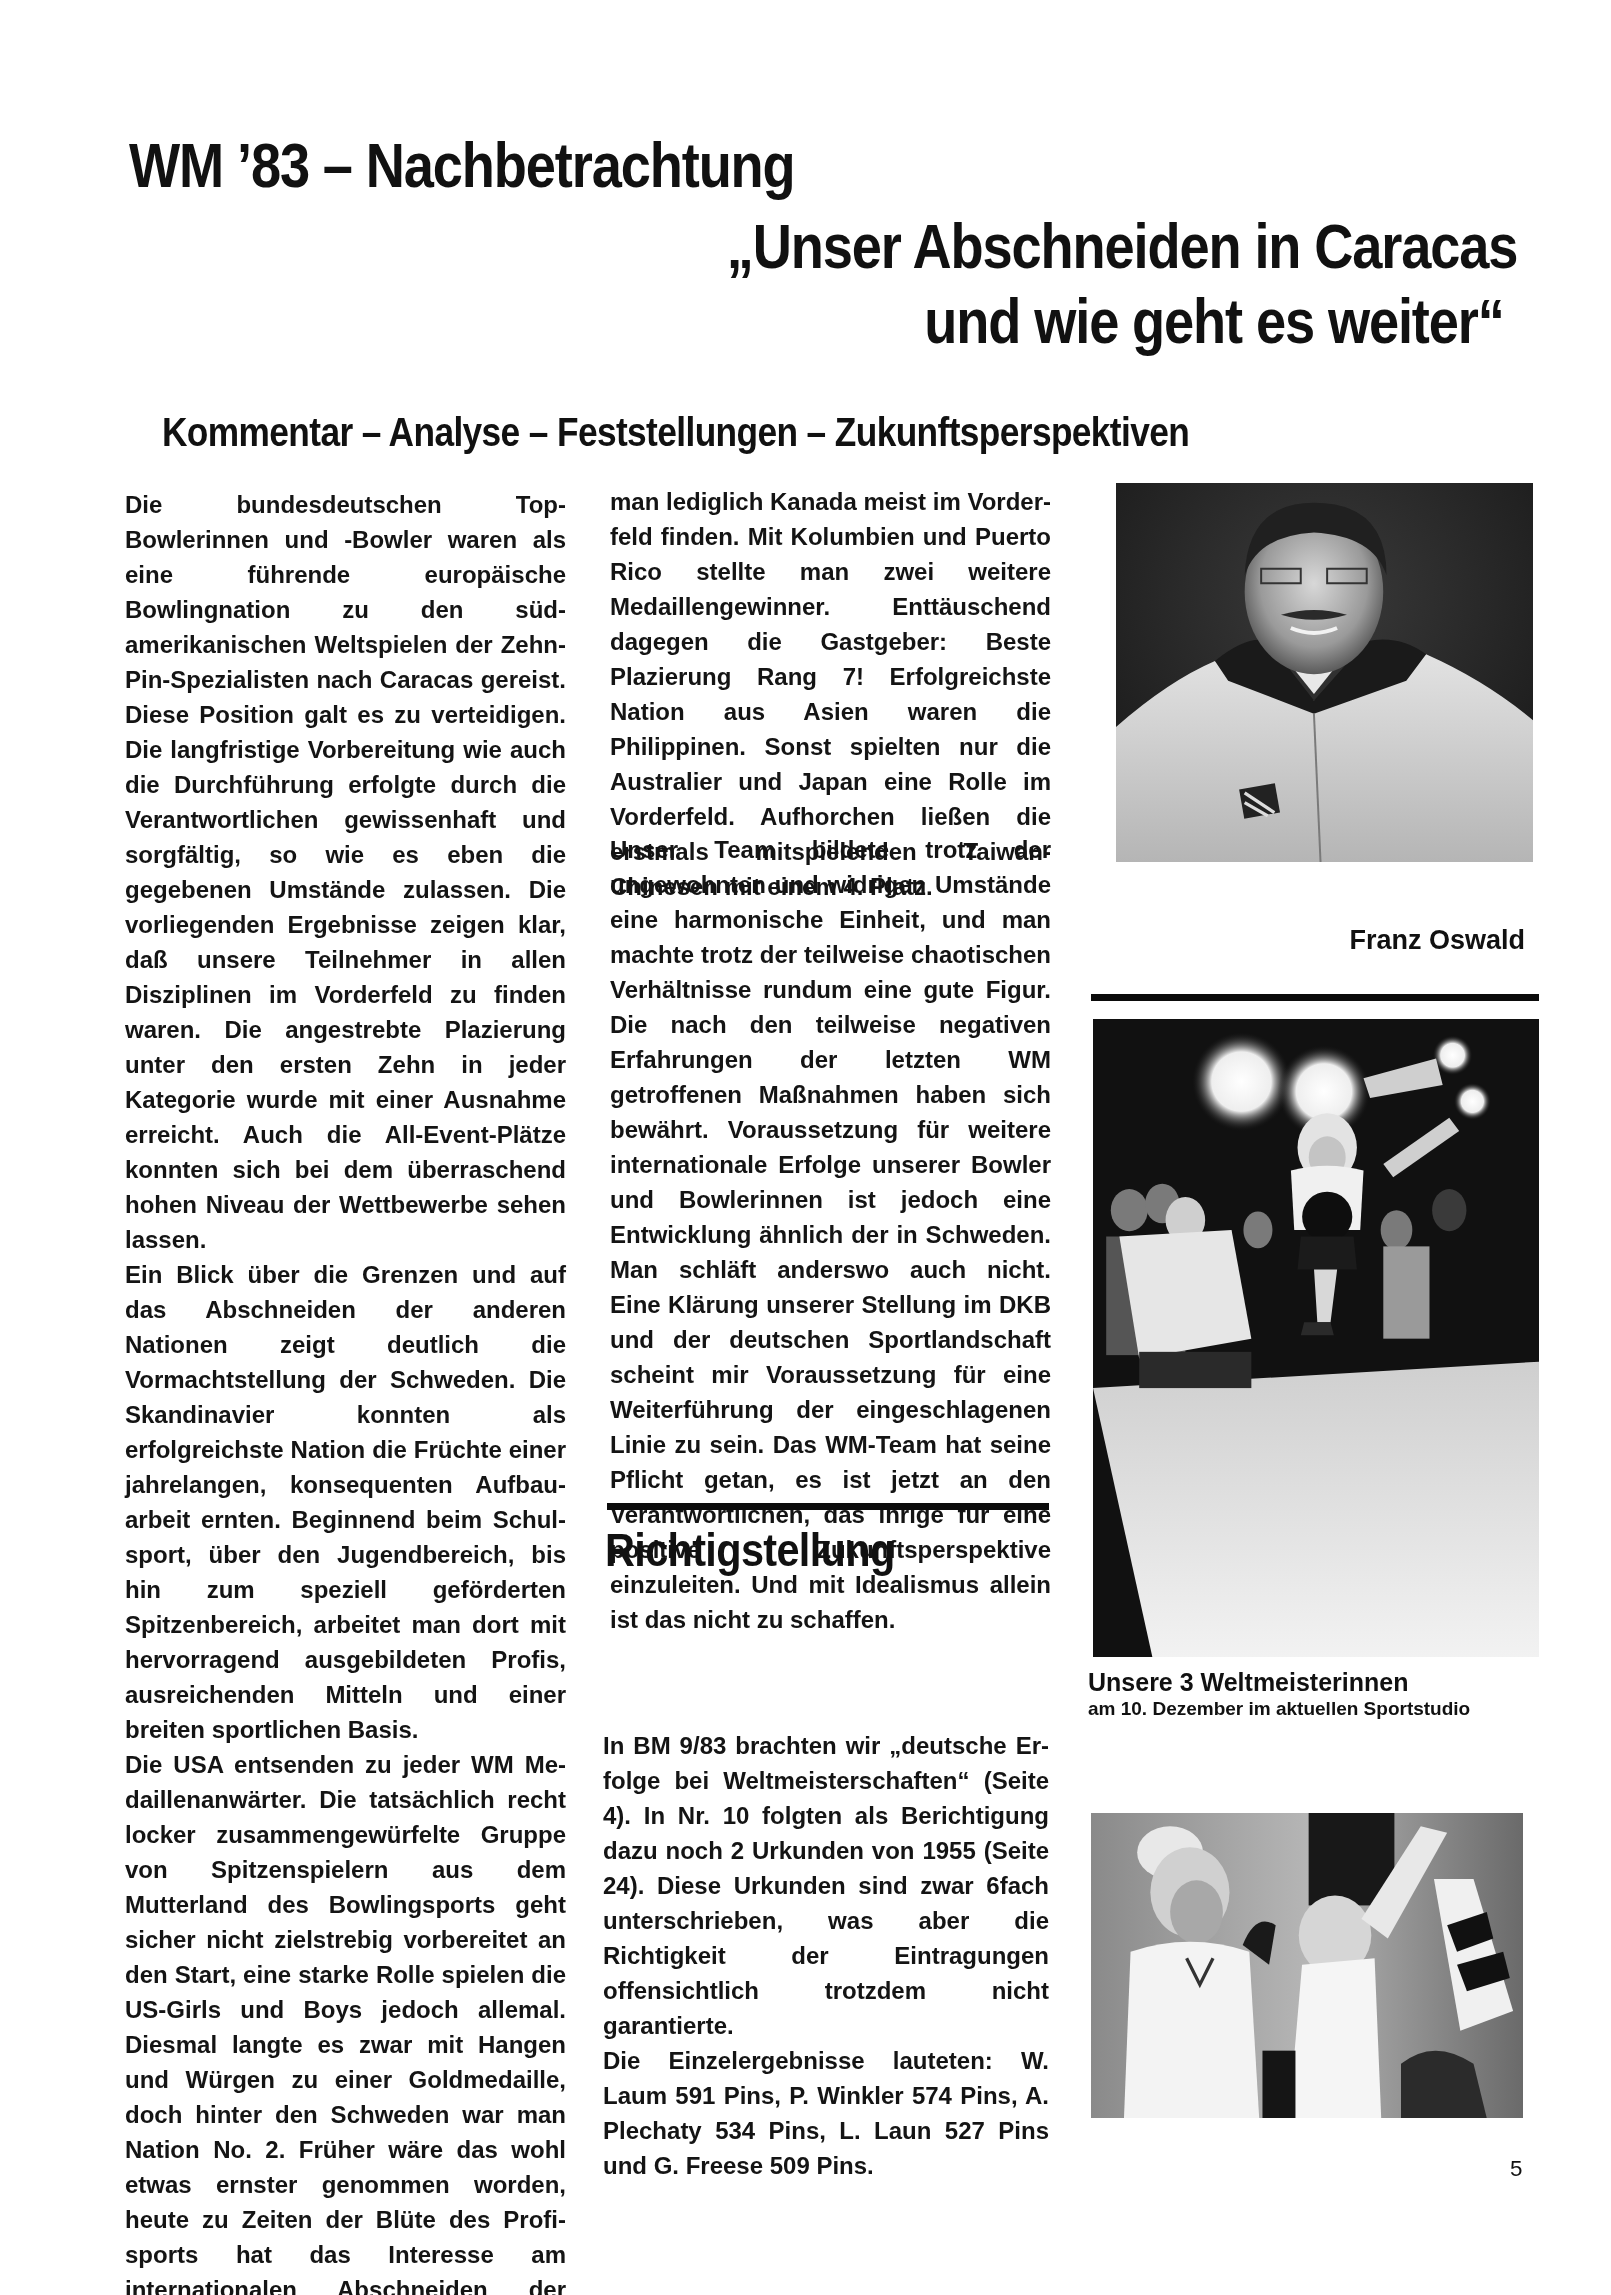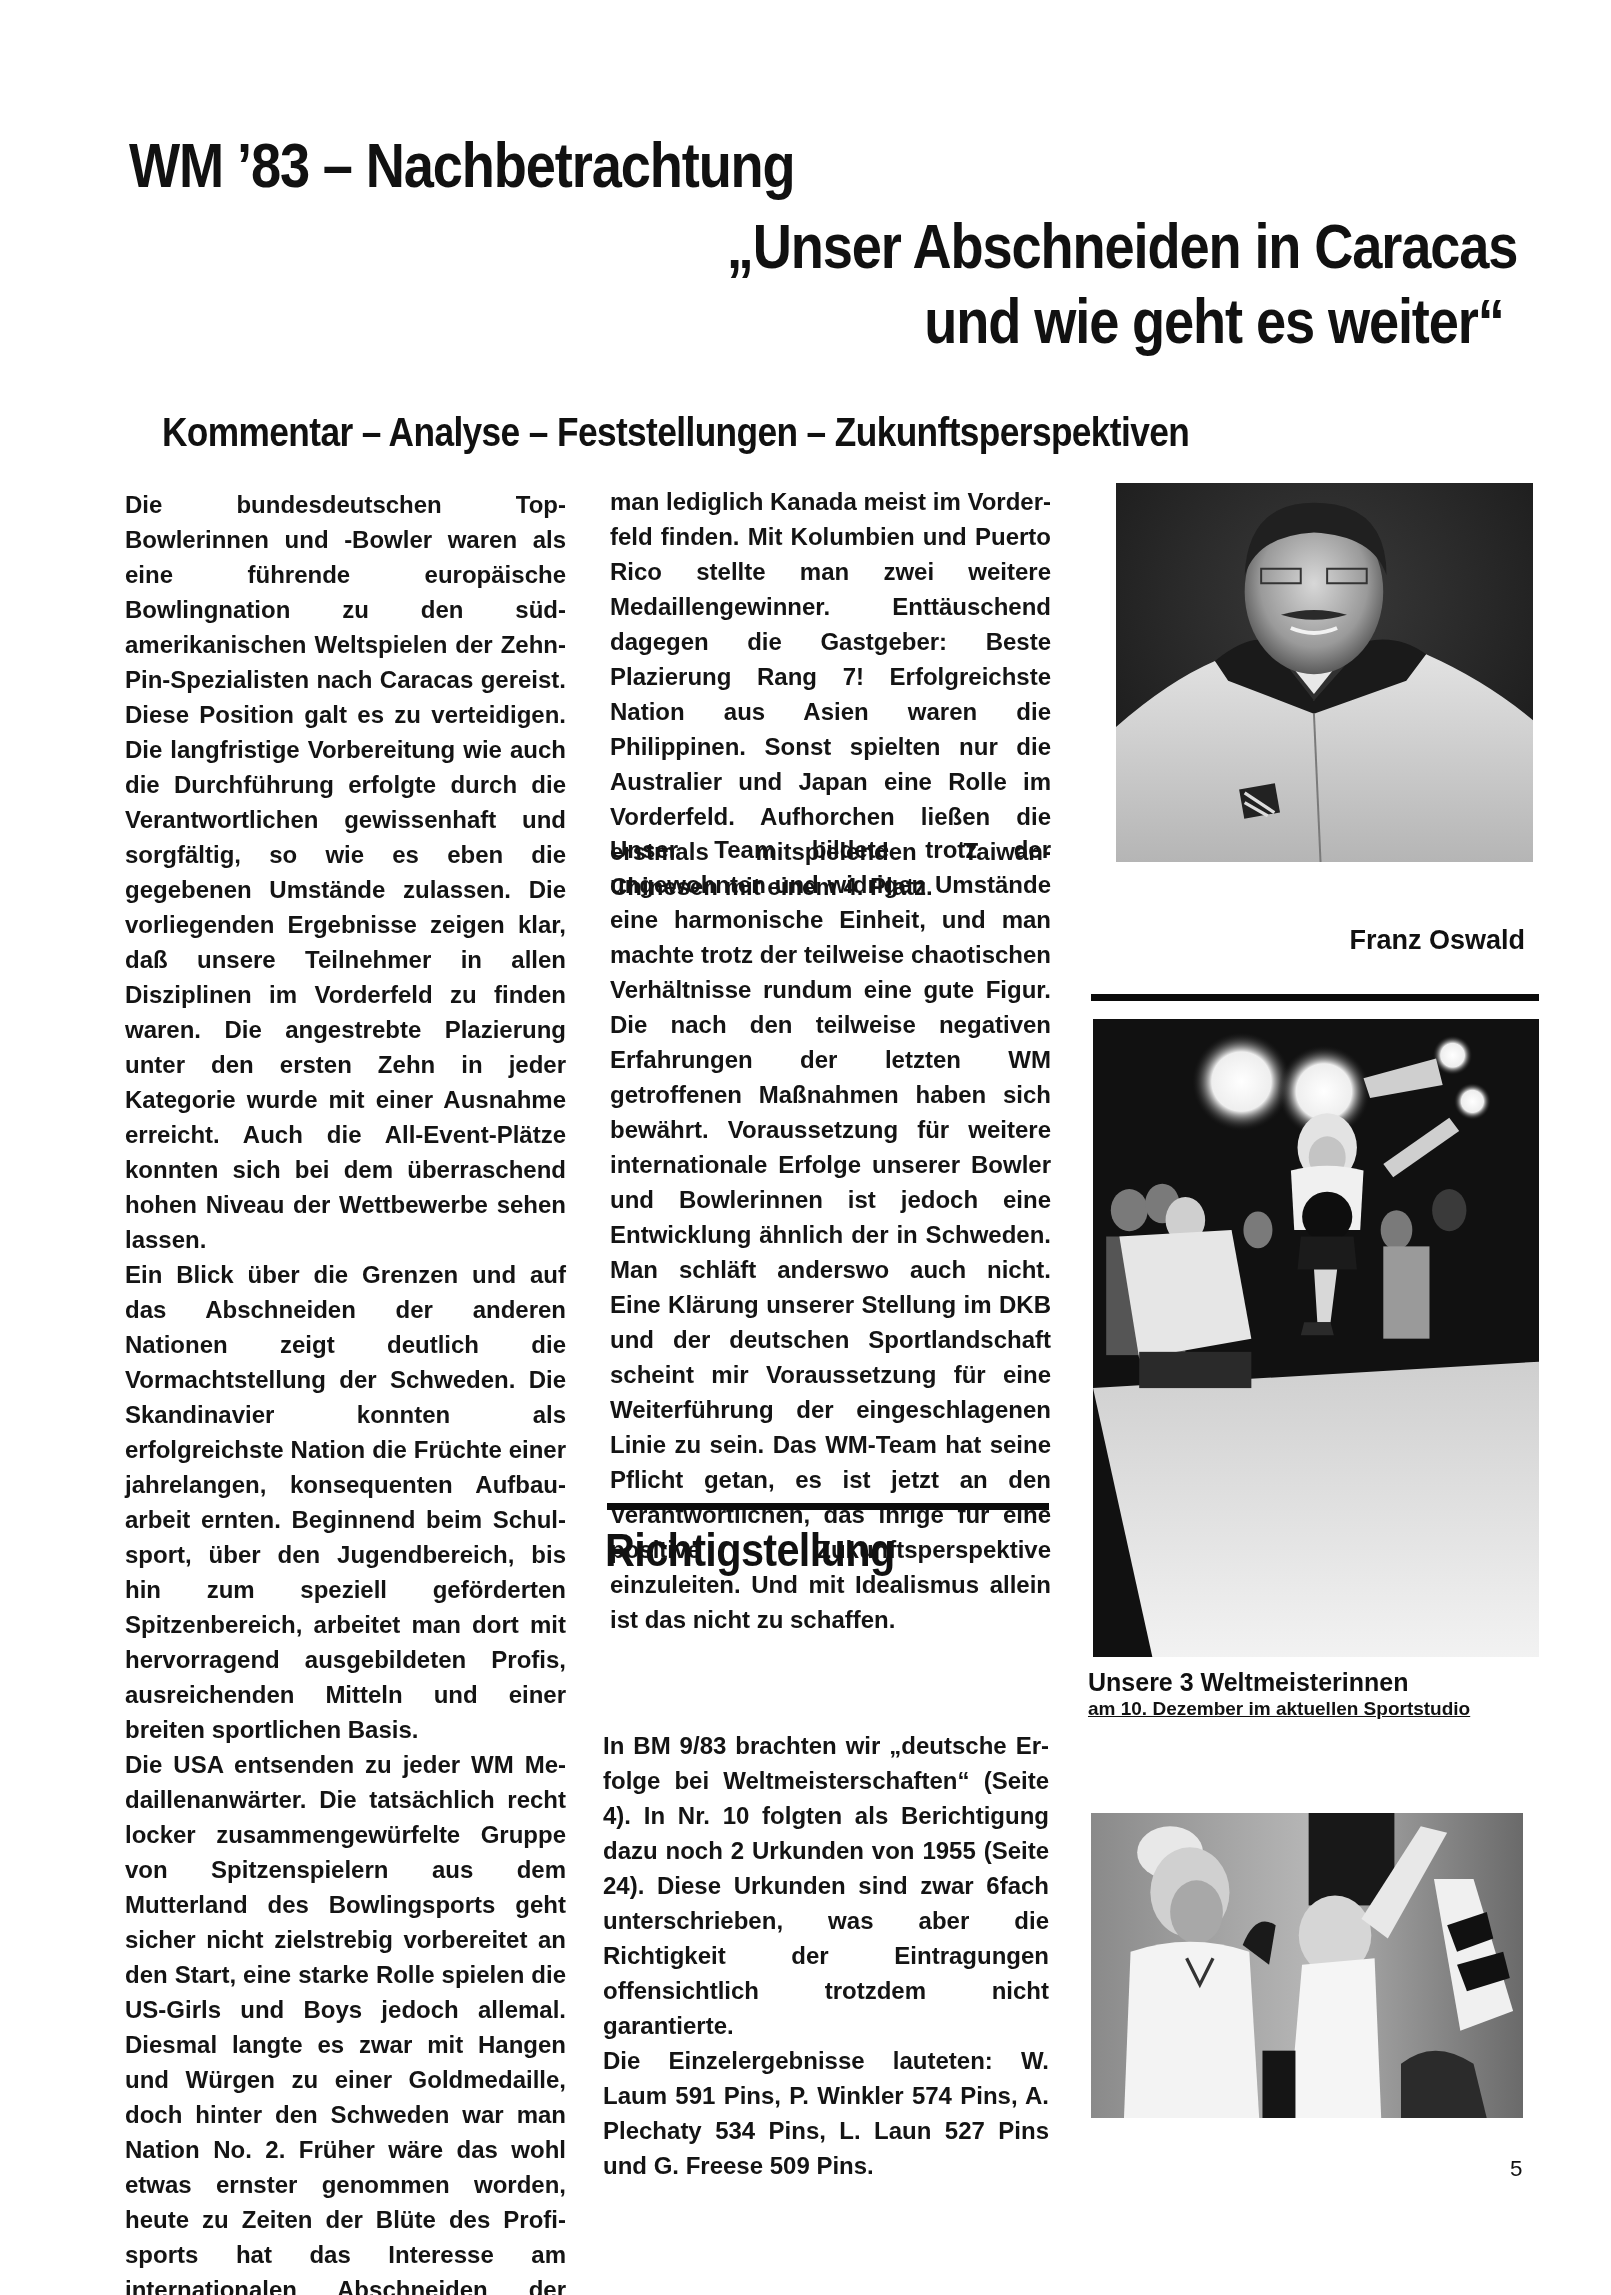--- a/index.html
+++ b/index.html
@@ -41,21 +41,21 @@
   .p2 { left: 1093px; top: 1019px; width: 446px; height: 638px; }
   .p3 { left: 1091px; top: 1813px; width: 432px; height: 305px; }
   .cap1 {
     right: 86px; top: 926px; font-family: "Liberation Sans", sans-serif; font-weight: bold;
     font-size: 27px; line-height: 29px;
   }
   .cap2 {
     left: 1088px; top: 1648px; font-family: "Liberation Sans", sans-serif; font-weight: bold;
     font-size: 25px; line-height: 29px; white-space: nowrap; margin-top: 20px;
   }
-  .cap2b { font-size: 19px; line-height: 24px; display: block; text-decoration: underline; }
+  .cap2b { font-size: 19px; line-height: 24px; display: block; }
   .pagenum {
     left: 1510px; top: 2156px; font-family: "Liberation Sans", sans-serif; font-size: 22.4px;
   }
 </style>
 </head>
 <body>
 
 <div class="abs title t1">WM ’83 – Nachbetrachtung</div>
 <div class="abs title t2">„Unser Abschneiden in Caracas</div>
 <div class="abs title t3">und wie geht es weiter“</div>

